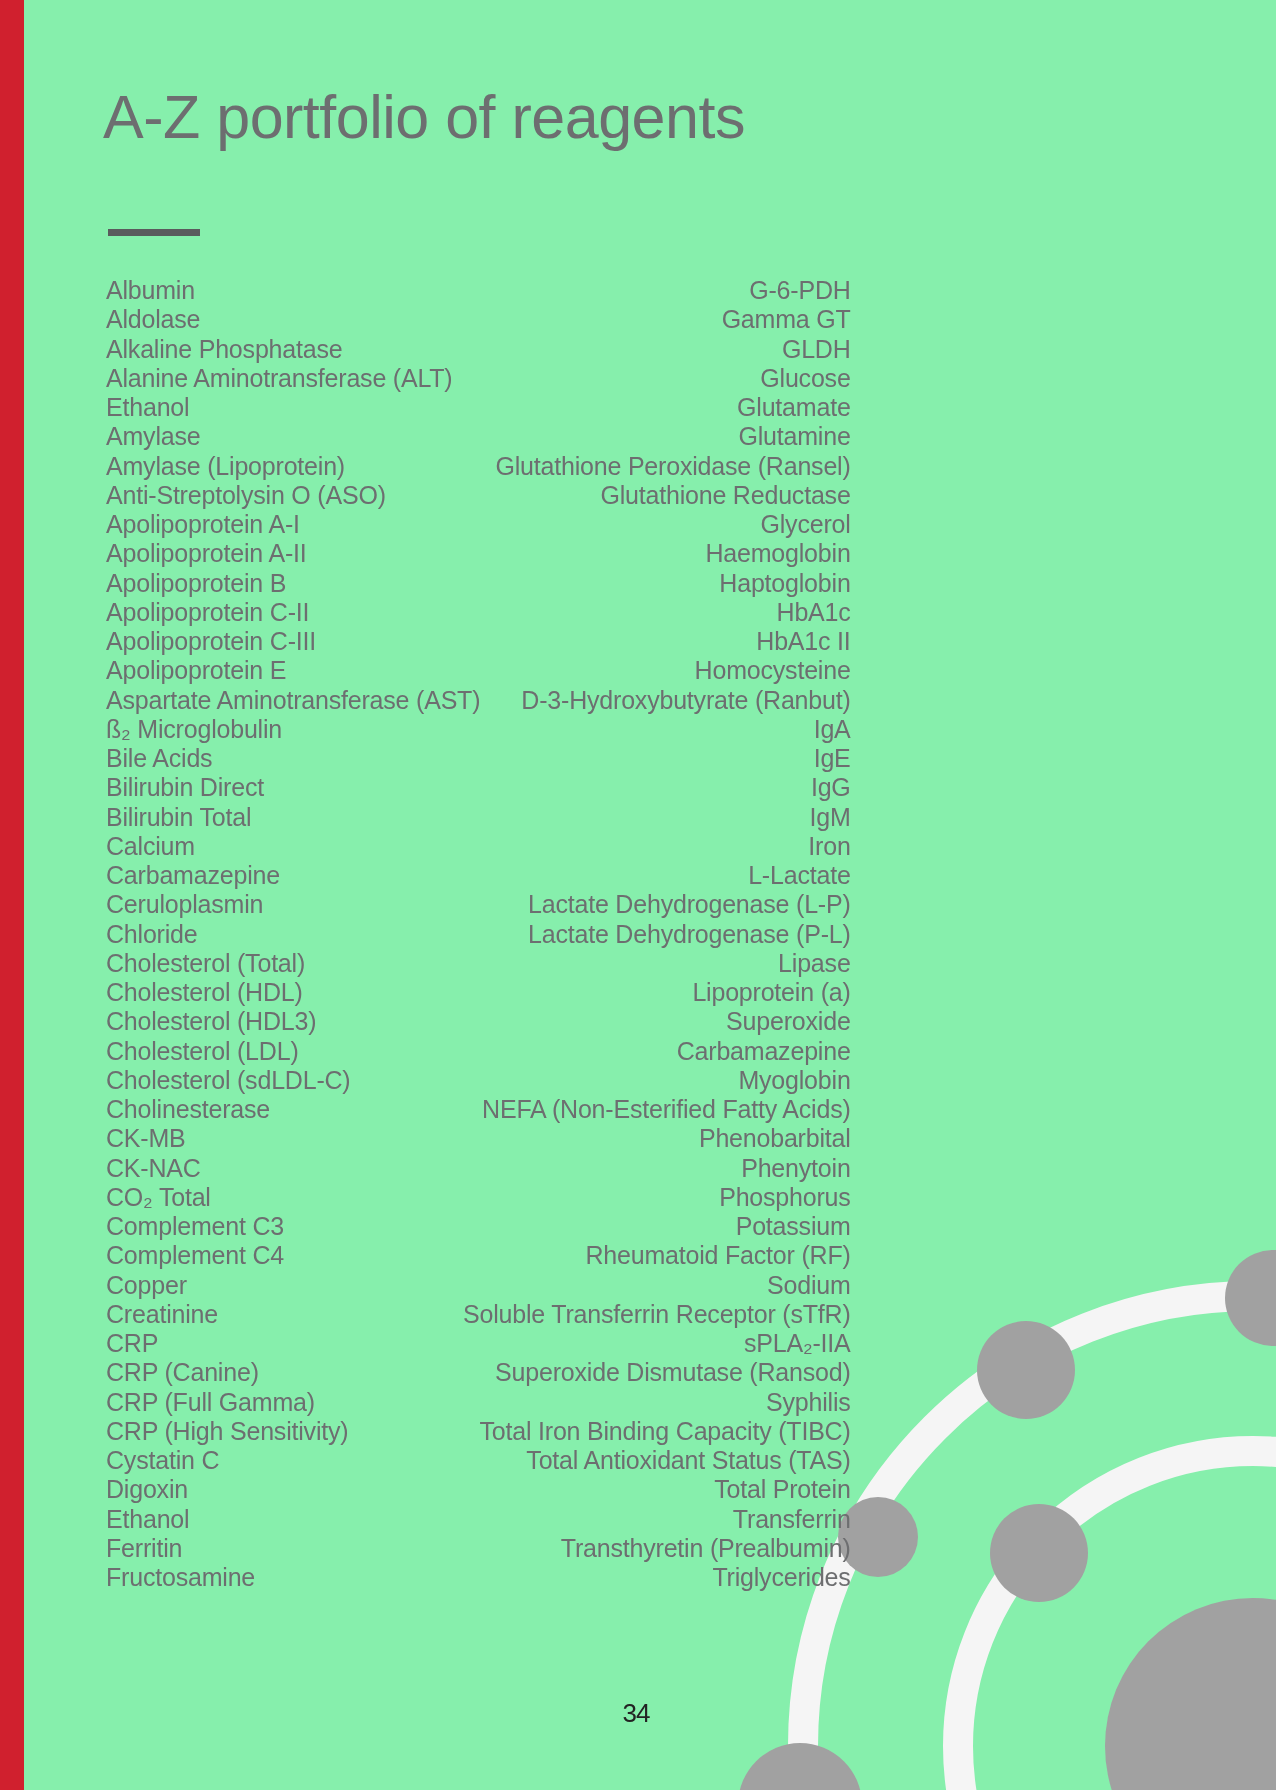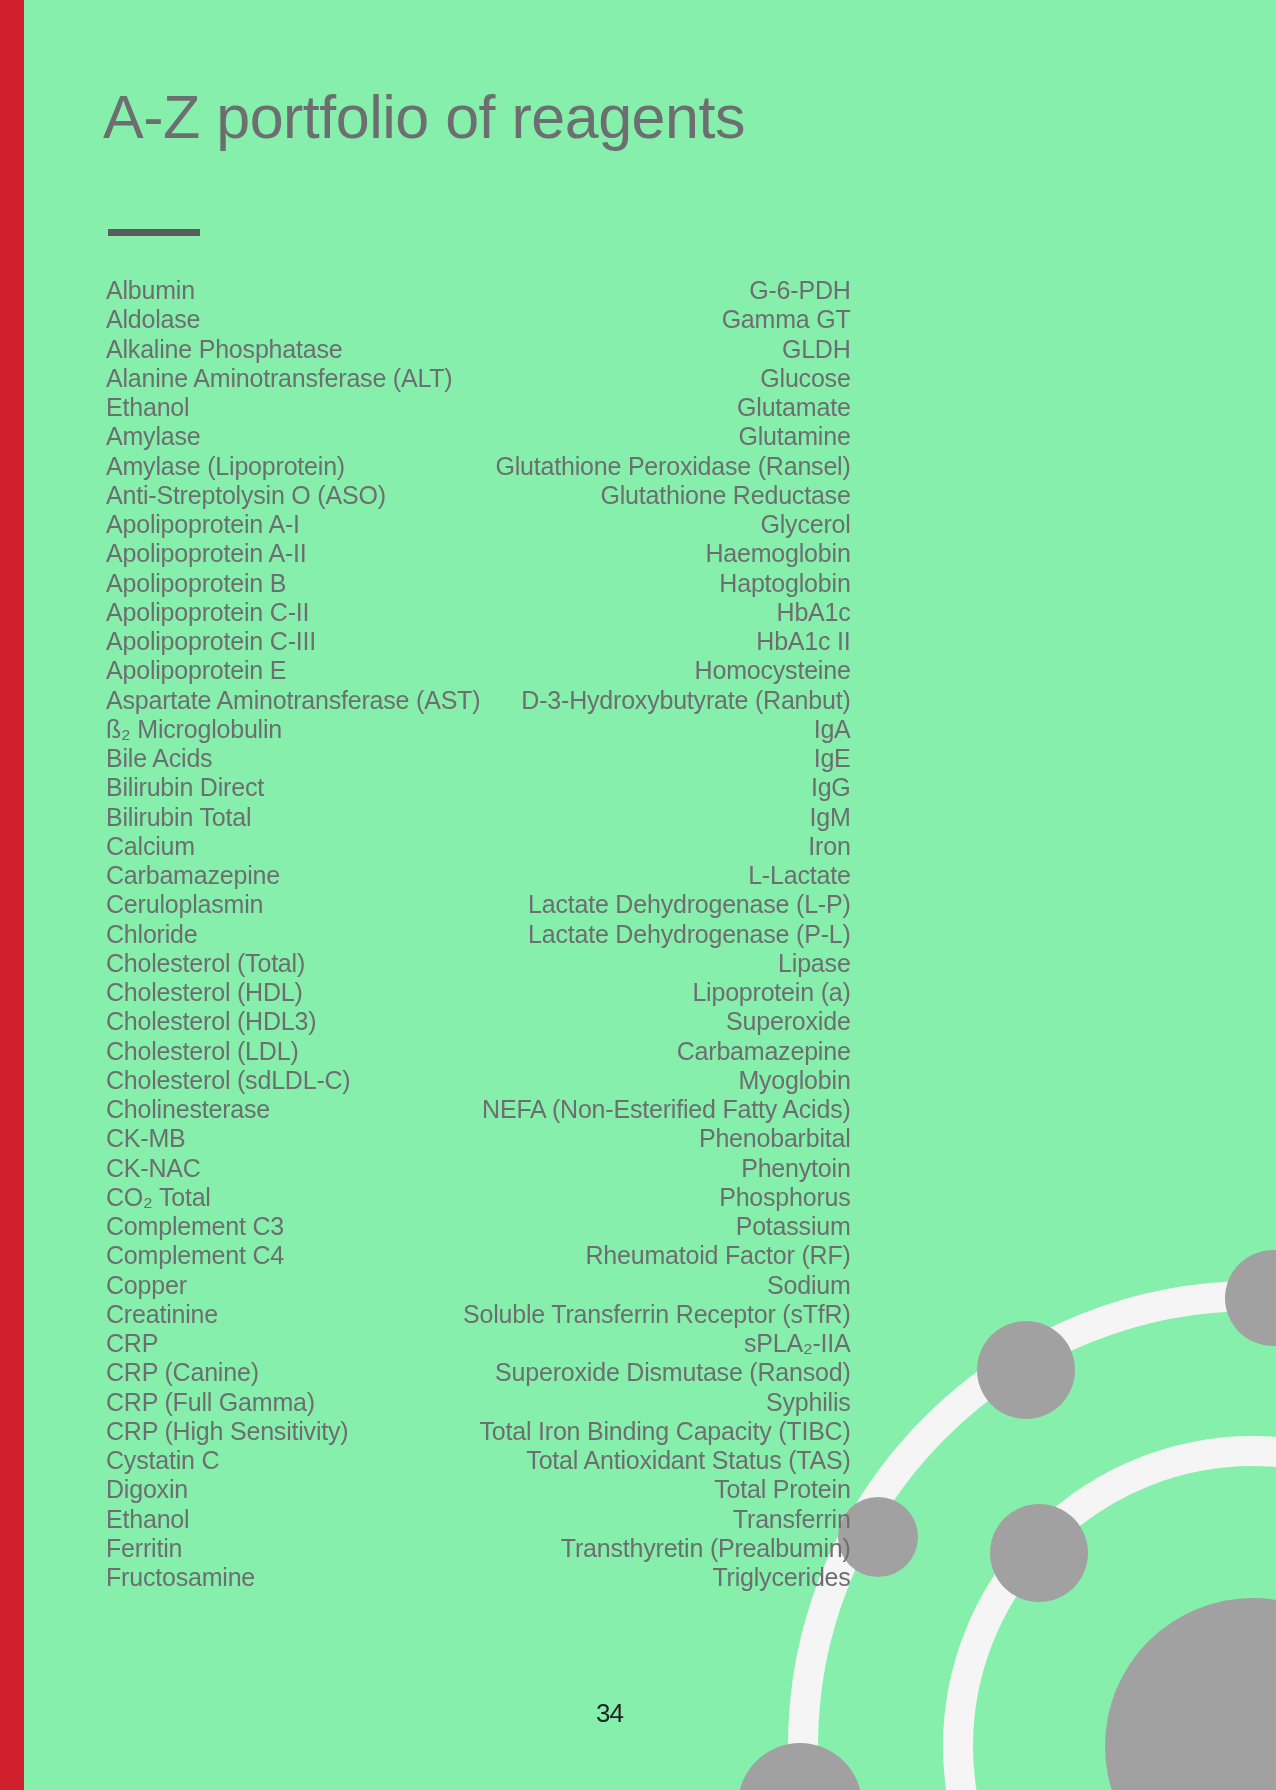--- a/index.html
+++ b/index.html
@@ -50,20 +50,21 @@
     background:var(--circle,#a1a1a1);
   }
   .circle-a{left:977px;top:1321px;width:98px;height:98px;}
   .circle-b{left:1225px;top:1250px;width:96px;height:96px;}
   .circle-c{left:838px;top:1497px;width:80px;height:80px;}
   .circle-d{left:990px;top:1504px;width:98px;height:98px;}
   .circle-e{left:738px;top:1743px;width:124px;height:124px;}
   .circle-f{left:1105px;top:1598px;width:296px;height:296px;}
   .page-number{
     position:absolute;left:596px;top:1698px;width:80px;
+    text-align:center;
     font-size:26px;letter-spacing:-1px;
     color:var(--pagenum,#232323);
   }
 </style>
 </head>
 <body>
 
 <div class="page">
 
   <div class="decor">

